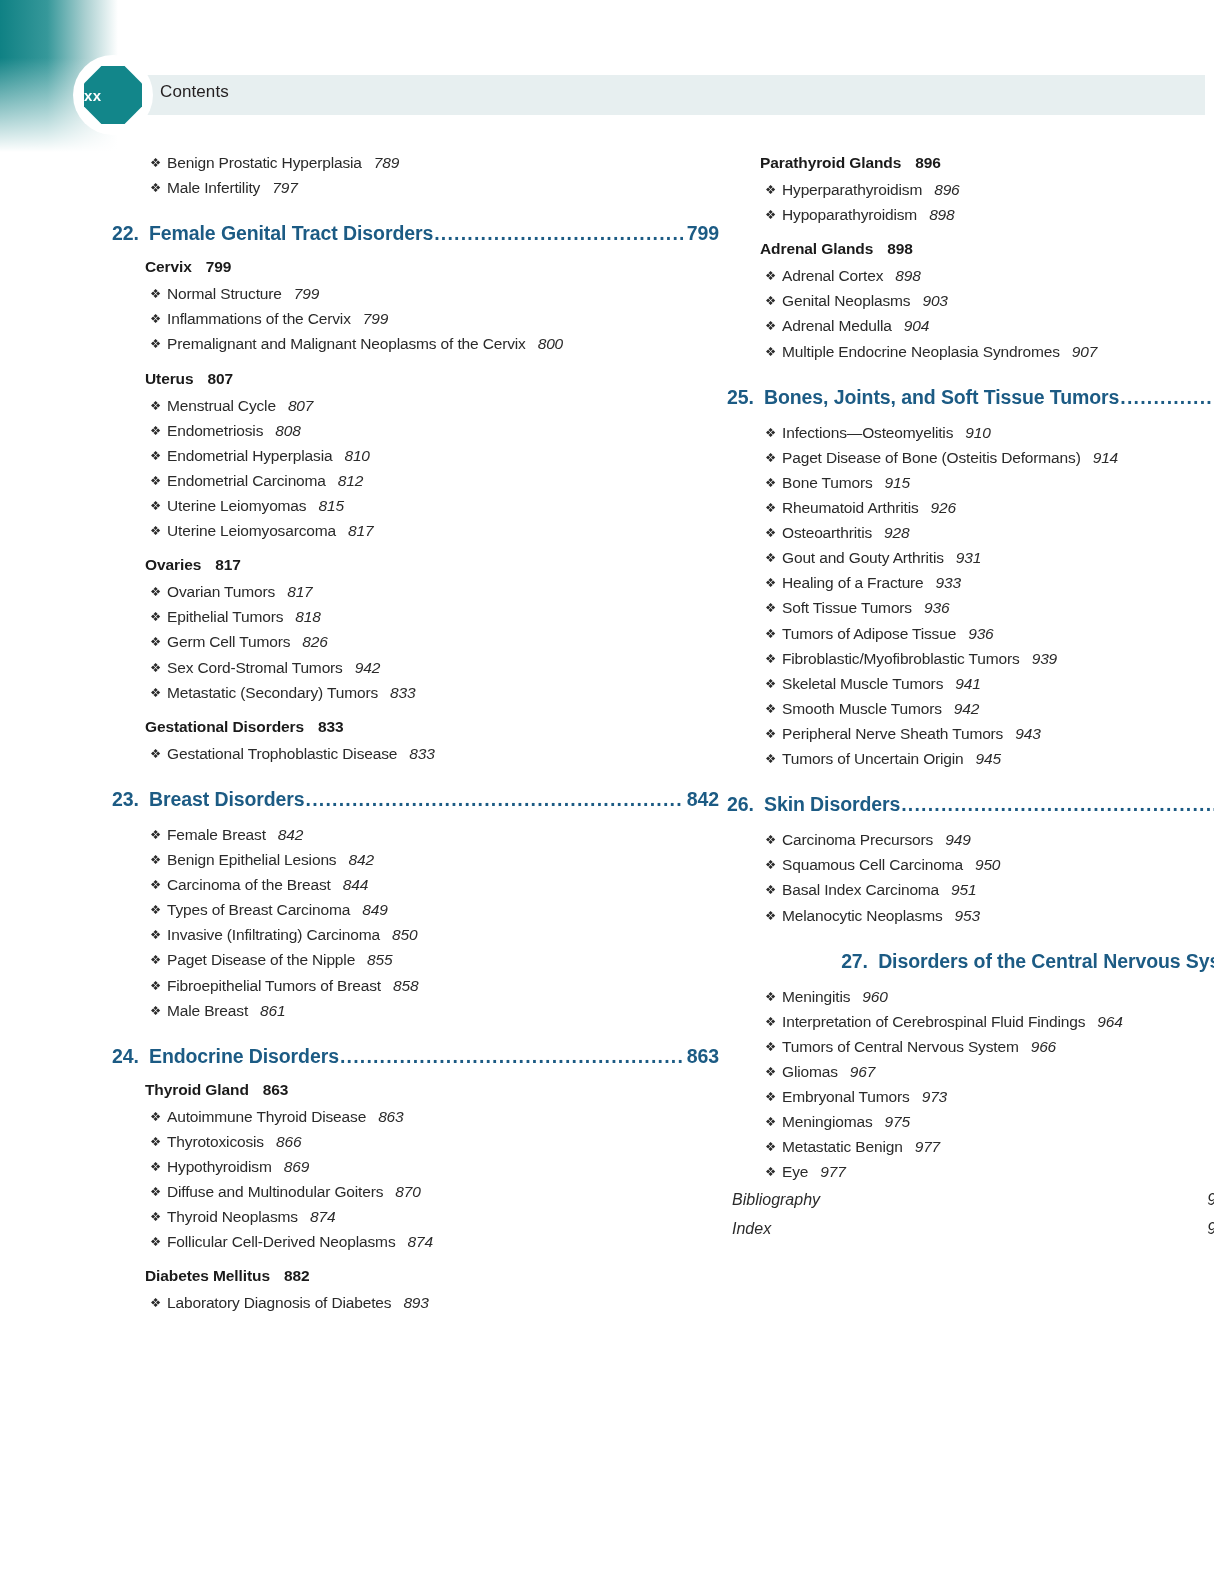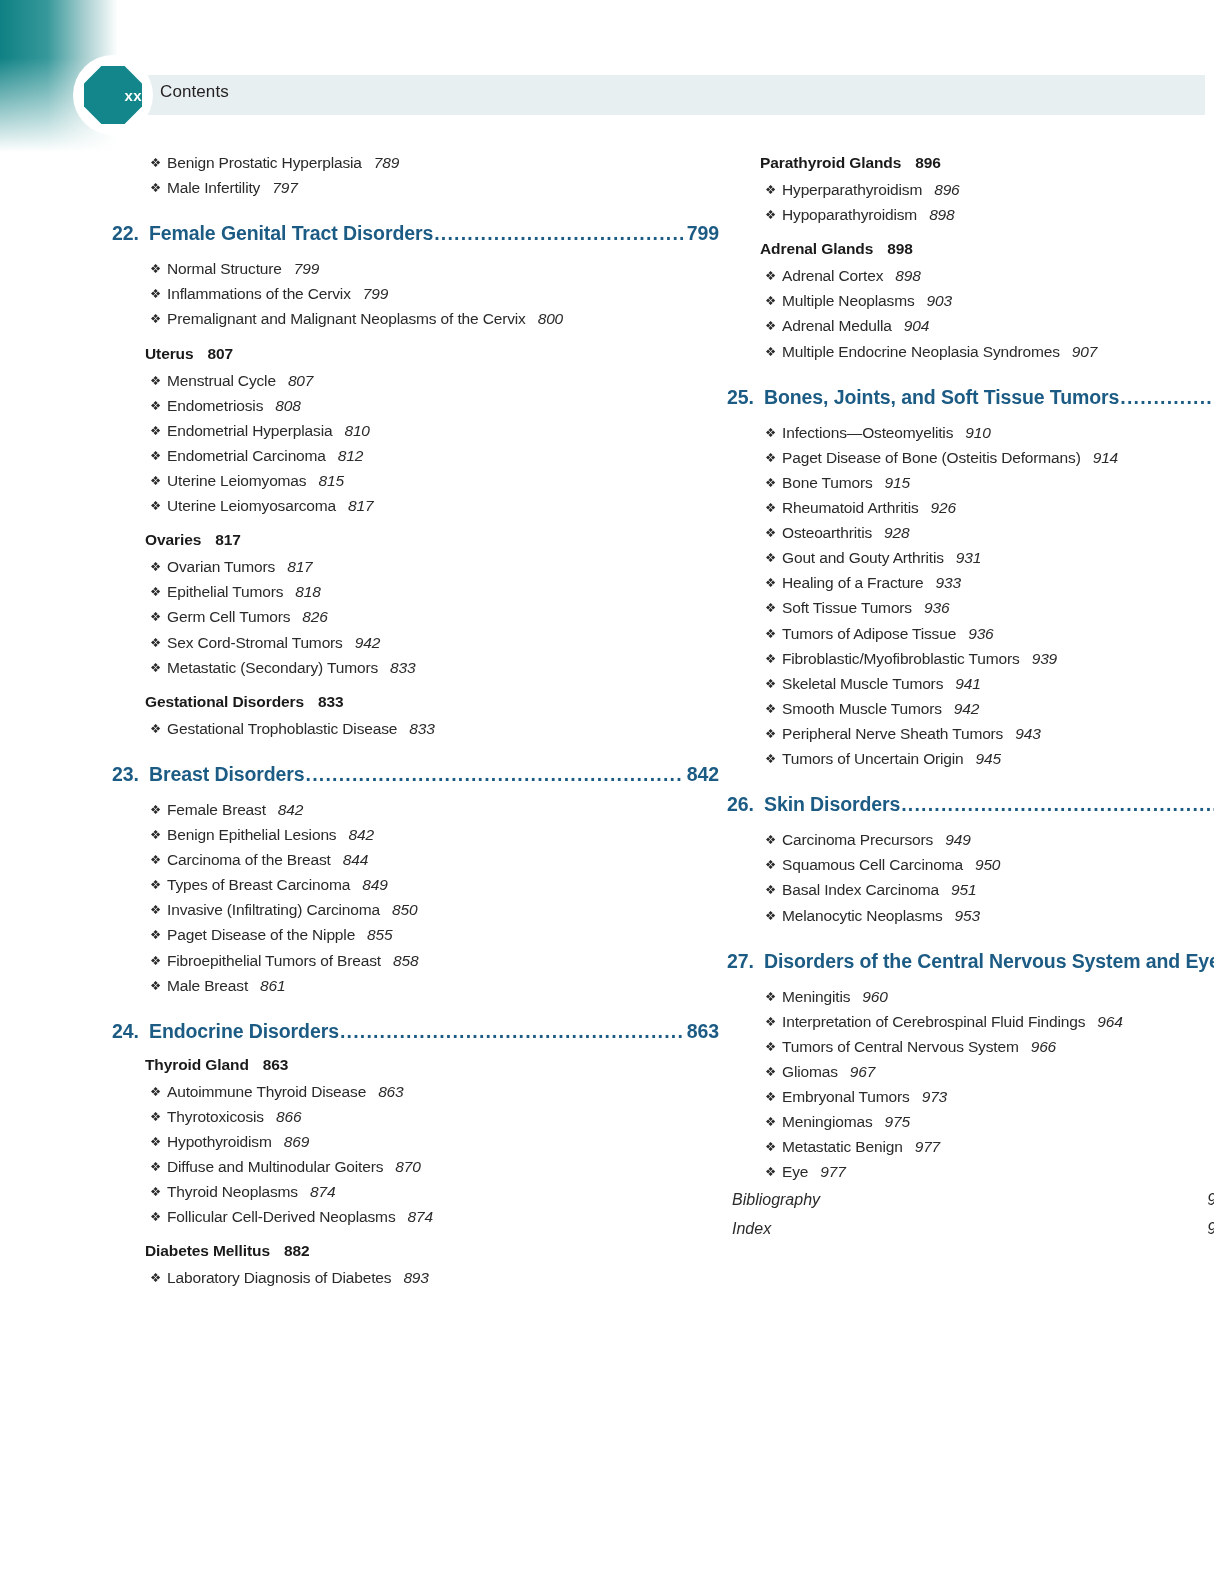--- a/index.html
+++ b/index.html
@@ -66,21 +66,21 @@
   #folio-octagon {
     position: absolute;
     left: 84px;
     top: 66px;
     width: 58px;
     height: 58px;
     background: #12868a;
     clip-path: polygon(30% 0%, 70% 0%, 100% 30%, 100% 70%, 70% 100%, 30% 100%, 0% 70%, 0% 30%);
     display: flex;
     align-items: center;
-    justify-content: flex-end;
+    justify-content: flex-start;
   }
   #folio-number {
     color: #ffffff;
     font-size: 15px;
     font-weight: bold;
     letter-spacing: .4px;
   }
 
   
   #toc-body {
@@ -101,20 +101,21 @@
   
   .chapter {
     display: flex;
     align-items: baseline;
     color: #1c5b84;
     font-weight: bold;
     font-size: 19.5px;
     margin-top: 22px;
     margin-bottom: 11px;
     letter-spacing: -.1px;
+    justify-content: flex-end;
   }
   .chapter-num {
     width: 37px;
     flex: 0 0 37px;
     text-align: left;
   }
   .chapter-title {
     white-space: nowrap;
   }
   .chapter-leader {
@@ -212,20 +213,21 @@
         <span class="entry-bullet">❖</span>
         <span class="entry-label">Male Infertility</span>
         <span class="entry-page">797</span>
       </div>
       <div class="chapter">
         <span class="chapter-num">22.</span>
         <span class="chapter-title">Female Genital Tract Disorders</span>
         <span class="chapter-leader">............................................................................................................................................</span>
         <span class="chapter-page">799</span>
       </div>
+      <div class="section-head"><span>Cervix</span><span class="sh-page">799</span></div>
       <div class="entry">
         <span class="entry-bullet">❖</span>
         <span class="entry-label">Normal Structure</span>
         <span class="entry-page">799</span>
       </div>
       <div class="entry">
         <span class="entry-bullet">❖</span>
         <span class="entry-label">Inflammations of the Cervix</span>
         <span class="entry-page">799</span>
       </div>
@@ -400,21 +402,21 @@
         <span class="entry-page">898</span>
       </div>
       <div class="section-head"><span>Adrenal Glands</span><span class="sh-page">898</span></div>
       <div class="entry">
         <span class="entry-bullet">❖</span>
         <span class="entry-label">Adrenal Cortex</span>
         <span class="entry-page">898</span>
       </div>
       <div class="entry">
         <span class="entry-bullet">❖</span>
-        <span class="entry-label">Multiple Neoplasms</span>
+        <span class="entry-label">Genital Neoplasms</span>
         <span class="entry-page">903</span>
       </div>
       <div class="entry">
         <span class="entry-bullet">❖</span>
         <span class="entry-label">Adrenal Medulla</span>
         <span class="entry-page">904</span>
       </div>
       <div class="entry">
         <span class="entry-bullet">❖</span>
         <span class="entry-label">Multiple Endocrine Neoplasia Syndromes</span>

